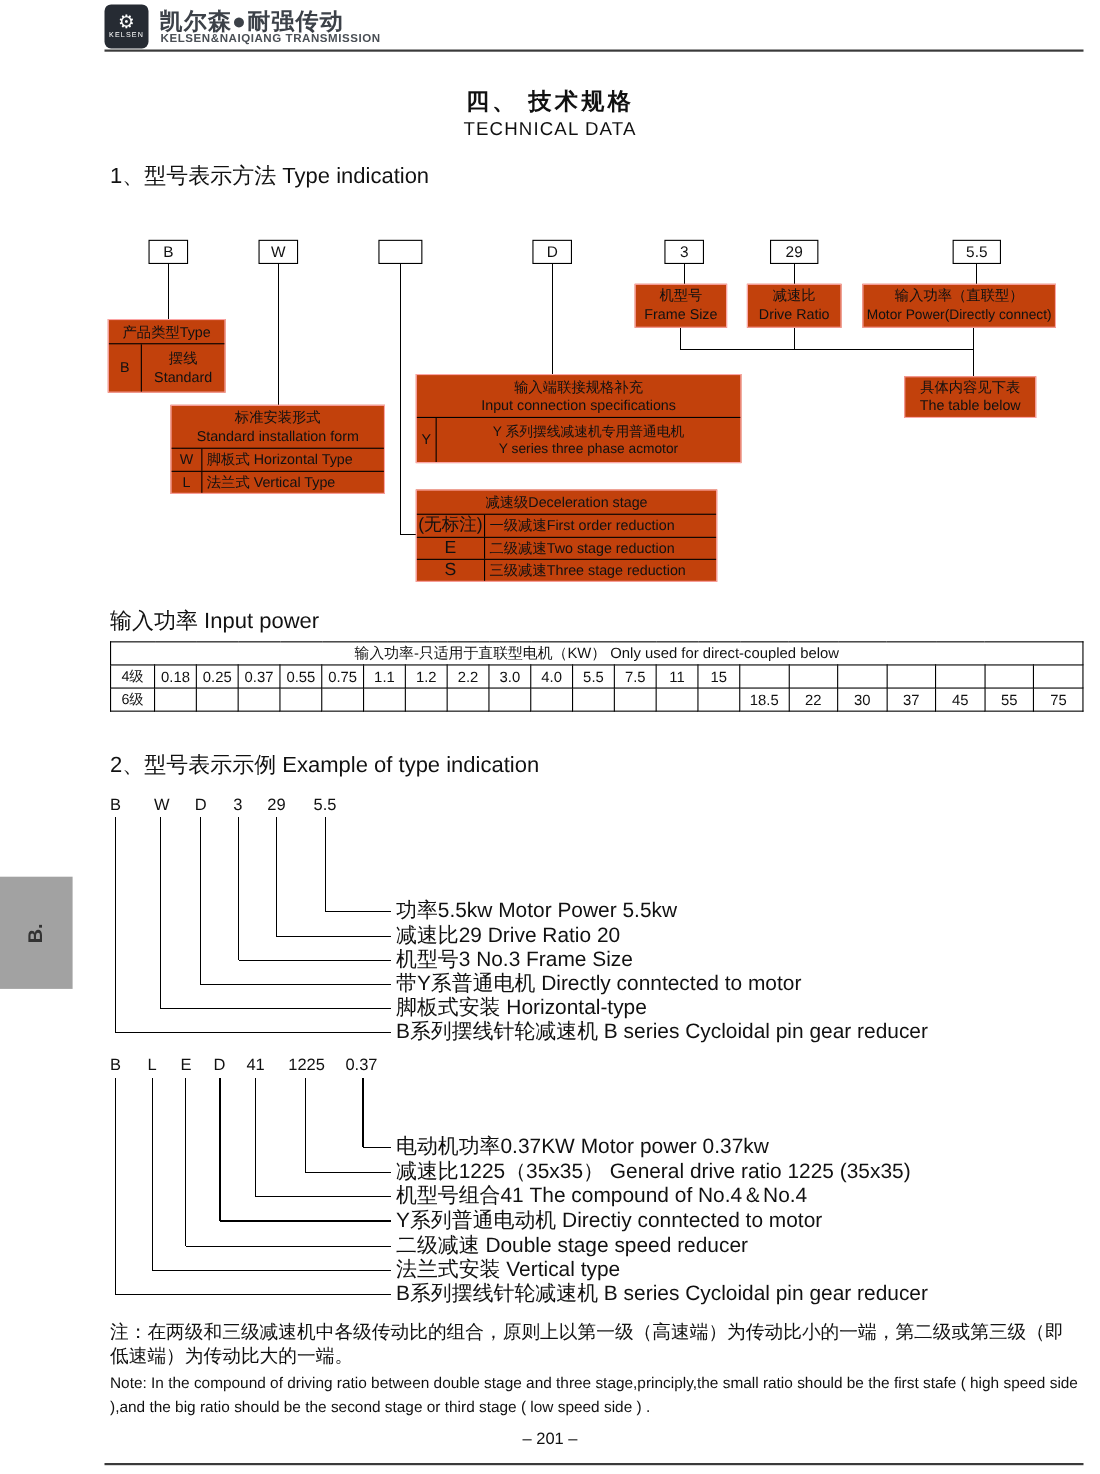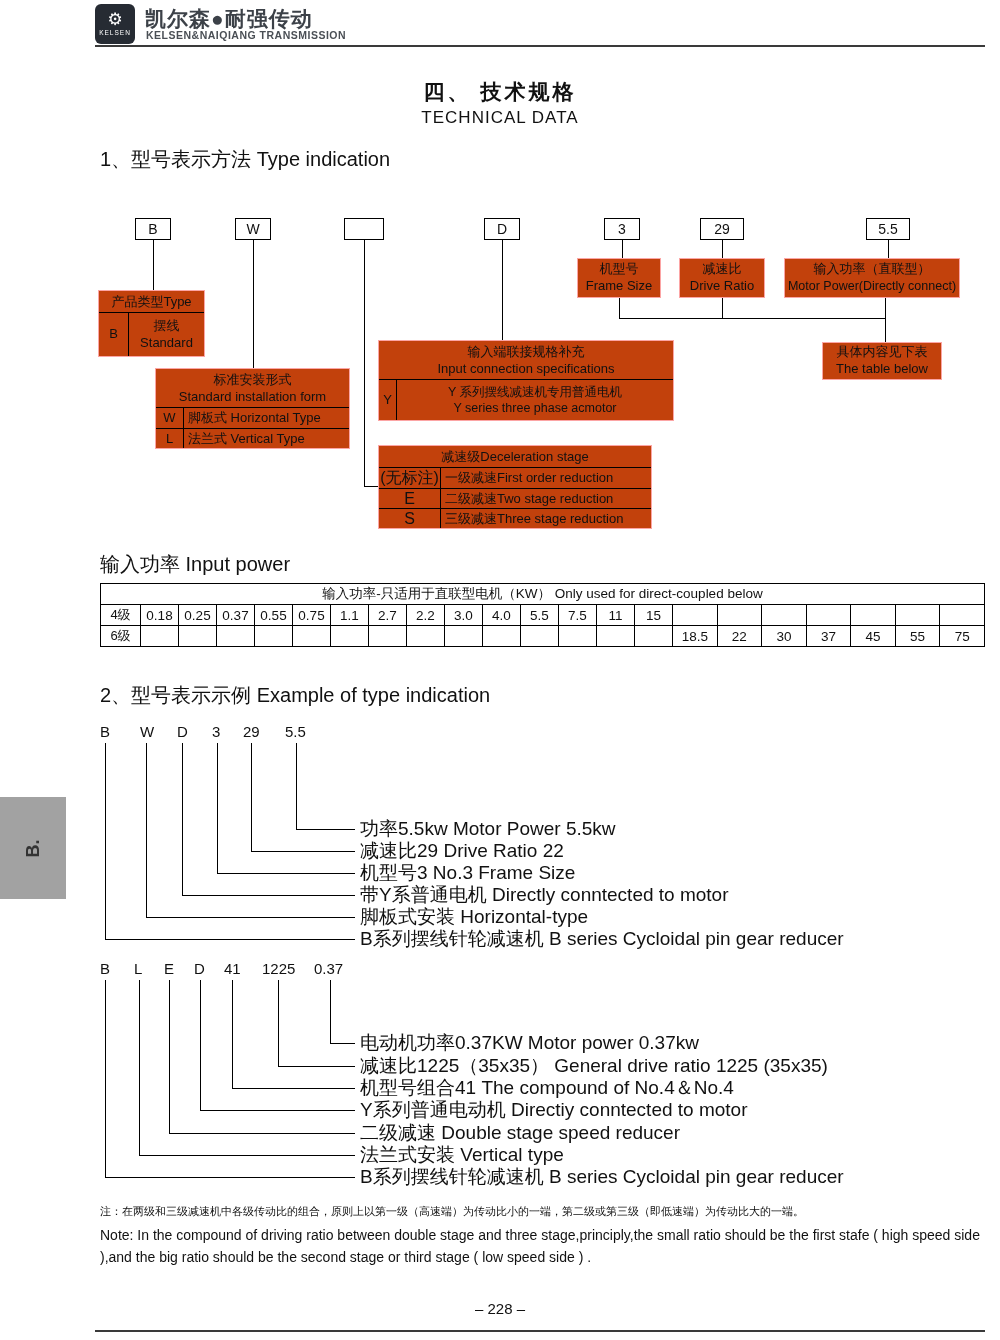--- a/index.html
+++ b/index.html
@@ -46,21 +46,21 @@
   table.power{position:absolute;left:100px;top:583px;width:885px;z-index:2;border-collapse:collapse;table-layout:fixed;font-size:13.5px;background:#fff}
   table.power td{border:1px solid #000;height:21px;text-align:center;padding:0;overflow:hidden;white-space:nowrap}
   table.power td.rlab{font-size:13px}
 
   
   .excode{position:absolute;font-size:15px;z-index:2;white-space:nowrap}
   .exlabel{position:absolute;left:360px;font-size:19px;line-height:20px;z-index:2;white-space:nowrap}
 
   
   .note{position:absolute;left:100px;top:1200px;width:882px;z-index:2}
-  .note-zh{font-size:11px;line-height:22px}
+  .note-zh{font-size:17px;line-height:22px}
   .note-en{font-size:14px;line-height:22px;margin-top:2px}
 
   
   .side-tab{position:absolute;left:0;top:797px;width:66px;height:102px;background:#a2a2a2;z-index:2;
             display:flex;align-items:center;justify-content:center}
   .side-tab span{transform:rotate(-90deg);font-size:18px;color:#333;font-weight:bold}
   .pageno{position:absolute;left:0;right:0;top:1300px;text-align:center;font-size:15px;z-index:2}
 </style>
 </head>
 <body>
@@ -217,21 +217,21 @@
         <td colspan="22">输入功率-只适用于直联型电机（KW）  Only used for direct-coupled below</td>
       </tr>
       <tr>
         <td class="rlab">4级</td>
       <td>0.18</td>
           <td>0.25</td>
           <td>0.37</td>
           <td>0.55</td>
           <td>0.75</td>
           <td>1.1</td>
-          <td>2.7</td>
+          <td>1.2</td>
           <td>2.2</td>
           <td>3.0</td>
           <td>4.0</td>
           <td>5.5</td>
           <td>7.5</td>
           <td>11</td>
           <td>15</td>
           <td></td>
           <td></td>
           <td></td>
@@ -270,21 +270,21 @@
   <div class="sec-h" style="left:100px;top:682px">2、型号表示示例 Example of type indication</div>
 
   <span class="excode" style="left:100px;top:723px">B</span>
   <span class="excode" style="left:140px;top:723px">W</span>
   <span class="excode" style="left:177px;top:723px">D</span>
   <span class="excode" style="left:212px;top:723px">3</span>
   <span class="excode" style="left:243px;top:723px">29</span>
   <span class="excode" style="left:285px;top:723px">5.5</span>
 
   <div class="exlabel" style="top:819px">功率5.5kw Motor Power 5.5kw</div>
-  <div class="exlabel" style="top:841px">减速比29 Drive Ratio 22</div>
+  <div class="exlabel" style="top:841px">减速比29 Drive Ratio 20</div>
   <div class="exlabel" style="top:863px">机型号3 No.3 Frame Size</div>
   <div class="exlabel" style="top:885px">带Y系普通电机 Directly conntected to motor</div>
   <div class="exlabel" style="top:907px">脚板式安装 Horizontal-type</div>
   <div class="exlabel" style="top:929px">B系列摆线针轮减速机 B series Cycloidal pin gear reducer</div>
 
   <span class="excode" style="left:100px;top:960px">B</span>
   <span class="excode" style="left:134px;top:960px">L</span>
   <span class="excode" style="left:164px;top:960px">E</span>
   <span class="excode" style="left:194px;top:960px">D</span>
   <span class="excode" style="left:224px;top:960px">41</span>
@@ -300,16 +300,16 @@
   <div class="exlabel" style="top:1167px">B系列摆线针轮减速机 B series Cycloidal pin gear reducer</div>
 
   <div class="note">
     <p class="note-zh">注：在两级和三级减速机中各级传动比的组合，原则上以第一级（高速端）为传动比小的一端，第二级或第三级（即低速端）为传动比大的一端。</p>
     <p class="note-en">Note: In the compound of driving ratio between double stage and three stage,principly,the small ratio should be the first stafe ( high speed side ),and the big ratio should be the second stage or third stage ( low speed side ) .</p>
   </div>
 
   <div class="side-tab">
     <span>B.</span>
   </div>
-  <div class="pageno">– 228 –</div>
+  <div class="pageno">– 201 –</div>
   <div class="rule bottom-rule"></div>
 
 </div>
 
 </body></html>

